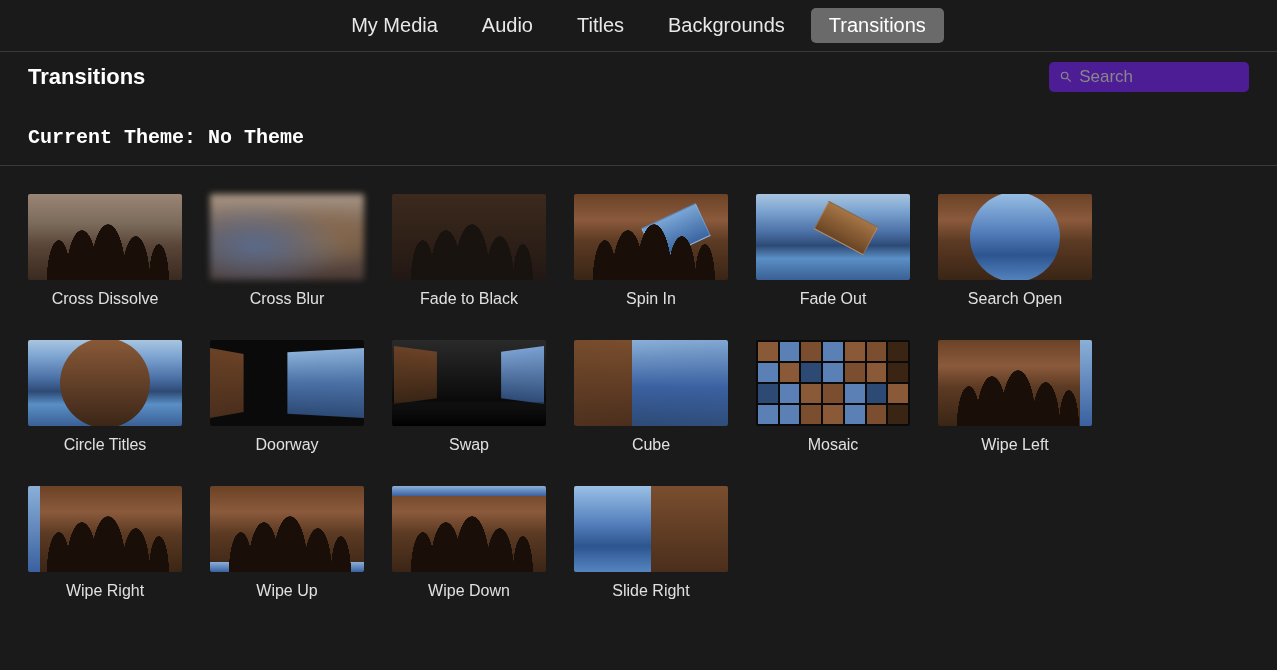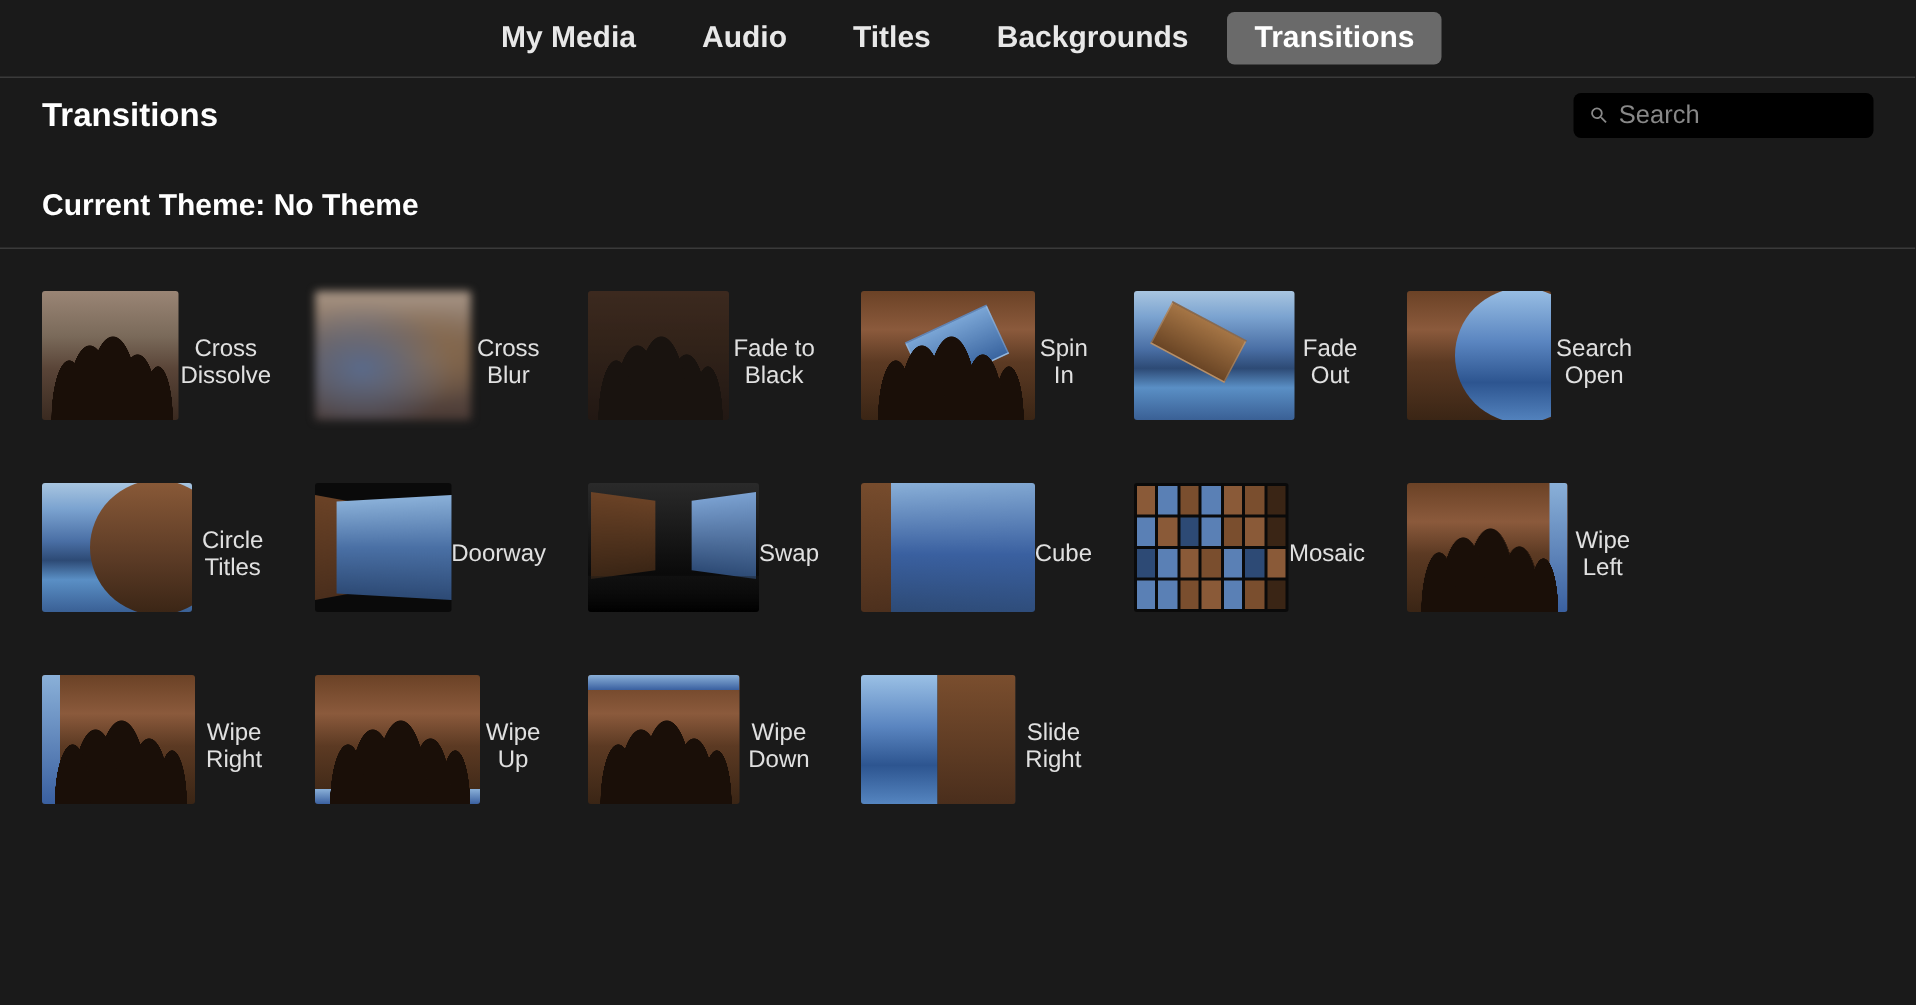--- a/index.html
+++ b/index.html
@@ -19,21 +19,21 @@
       display: flex;
       justify-content: center;
       align-items: center;
       height: 52px;
       gap: 8px;
       border-bottom: 1px solid #3a3a3a;
     }
     .tab {
       padding: 6px 18px;
       font-size: 20px;
-      font-weight: 700;
+      font-weight: 400;
       color: #e8e8e8;
       cursor: pointer;
       border-radius: 5px;
     }
     .tab.active {
       background: #6a6a6a;
       color: #fff;
     }
     .sub-header {
       display: flex;
@@ -43,21 +43,21 @@
       height: 50px;
     }
     .section-title {
       font-size: 22px;
       font-weight: 600;
       color: #fff;
     }
     .search-box {
       display: flex;
       align-items: center;
-      background: #000000;
+      background: #4c1d95;
       border-radius: 5px;
       padding: 0 10px;
       width: 200px;
       height: 30px;
     }
     .search-box svg {
       width: 16px;
       height: 16px;
       fill: #888;
       margin-right: 6px;
@@ -74,31 +74,32 @@
       color: #888;
     }
     .theme-row {
       padding: 24px 28px 16px 28px;
       border-bottom: 1px solid #3a3a3a;
     }
     .theme-label {
       font-size: 20px;
       font-weight: 600;
       color: #fff;
+      font-family: Liberation Mono, monospace;
     }
     .grid {
       padding: 28px 28px 10px 28px;
       display: grid;
       grid-template-columns: repeat(6, 154px);
       column-gap: 28px;
       row-gap: 32px;
     }
     .transition-item {
       display: flex;
-      flex-direction: row;
+      flex-direction: column;
       align-items: center;
       cursor: pointer;
     }
     .thumb {
       width: 154px;
       height: 86px;
       border-radius: 2px;
       margin-bottom: 10px;
       position: relative;
       overflow: hidden;

